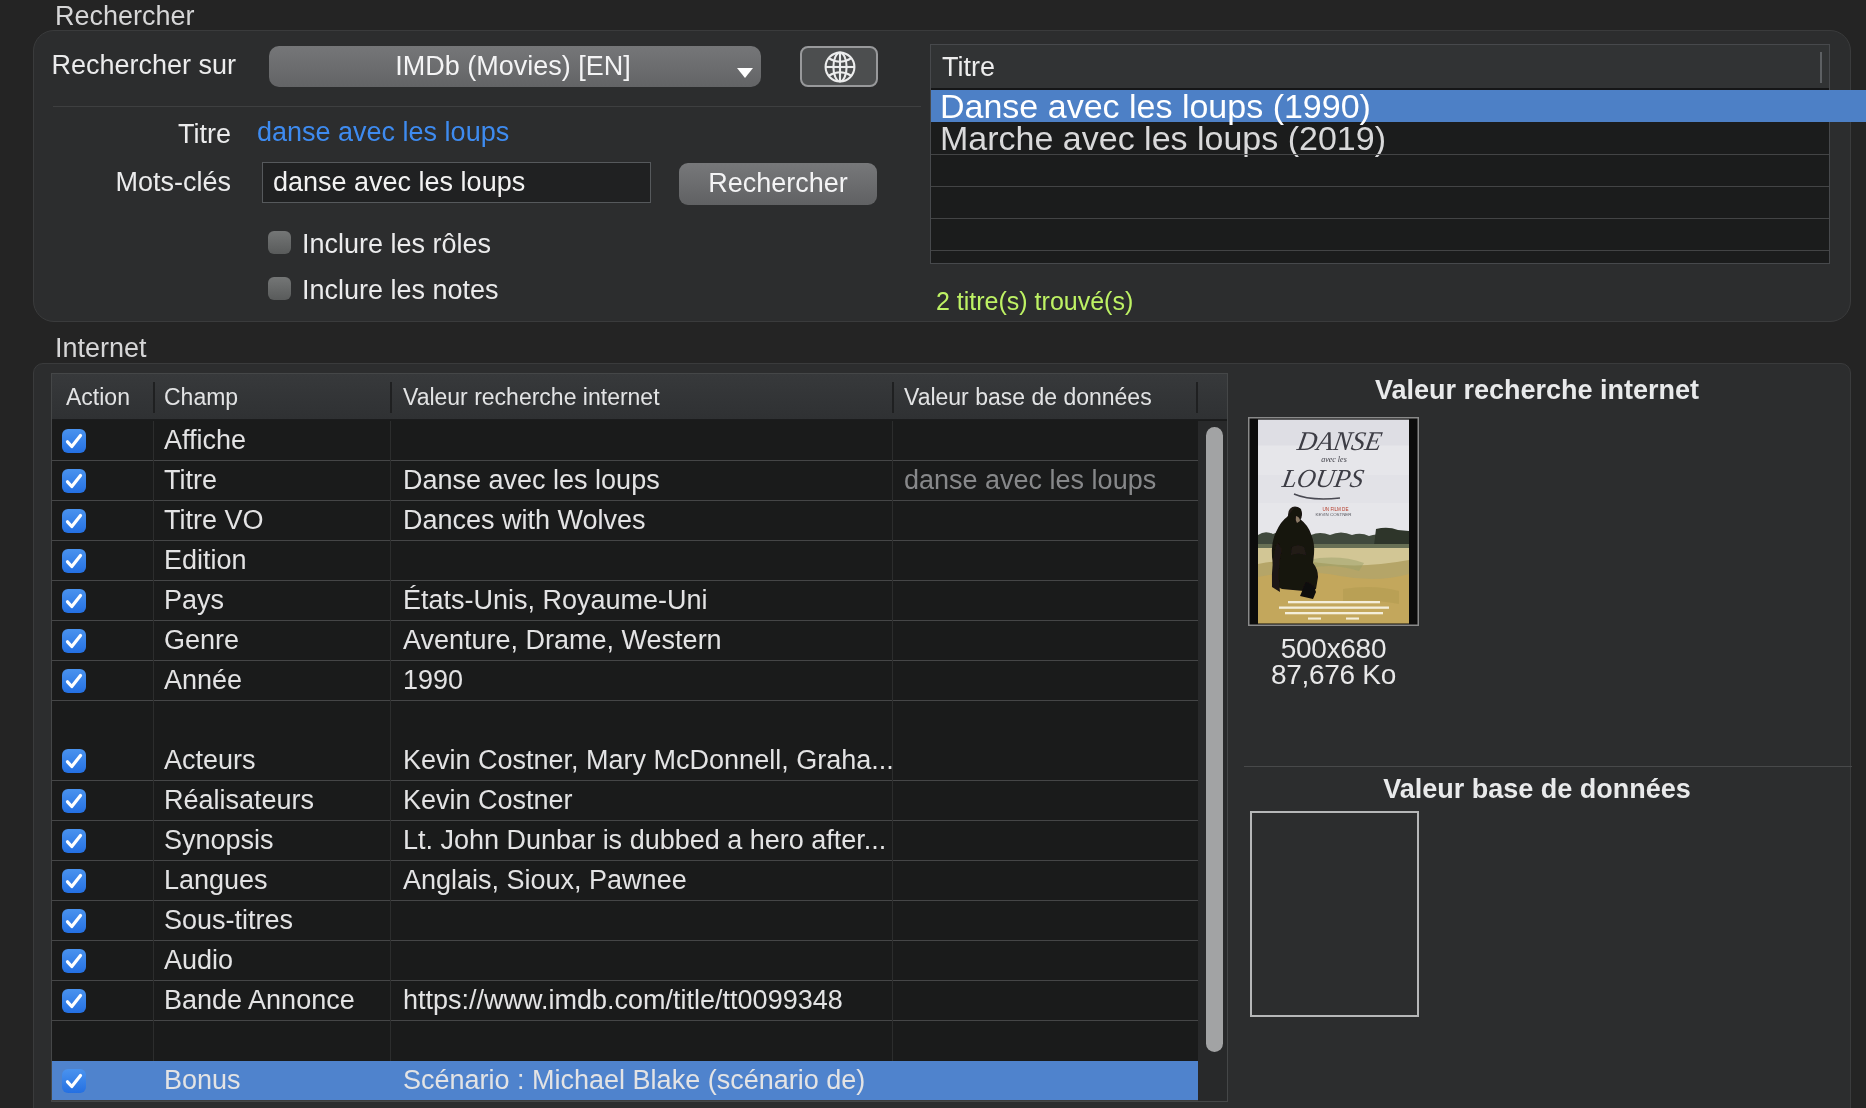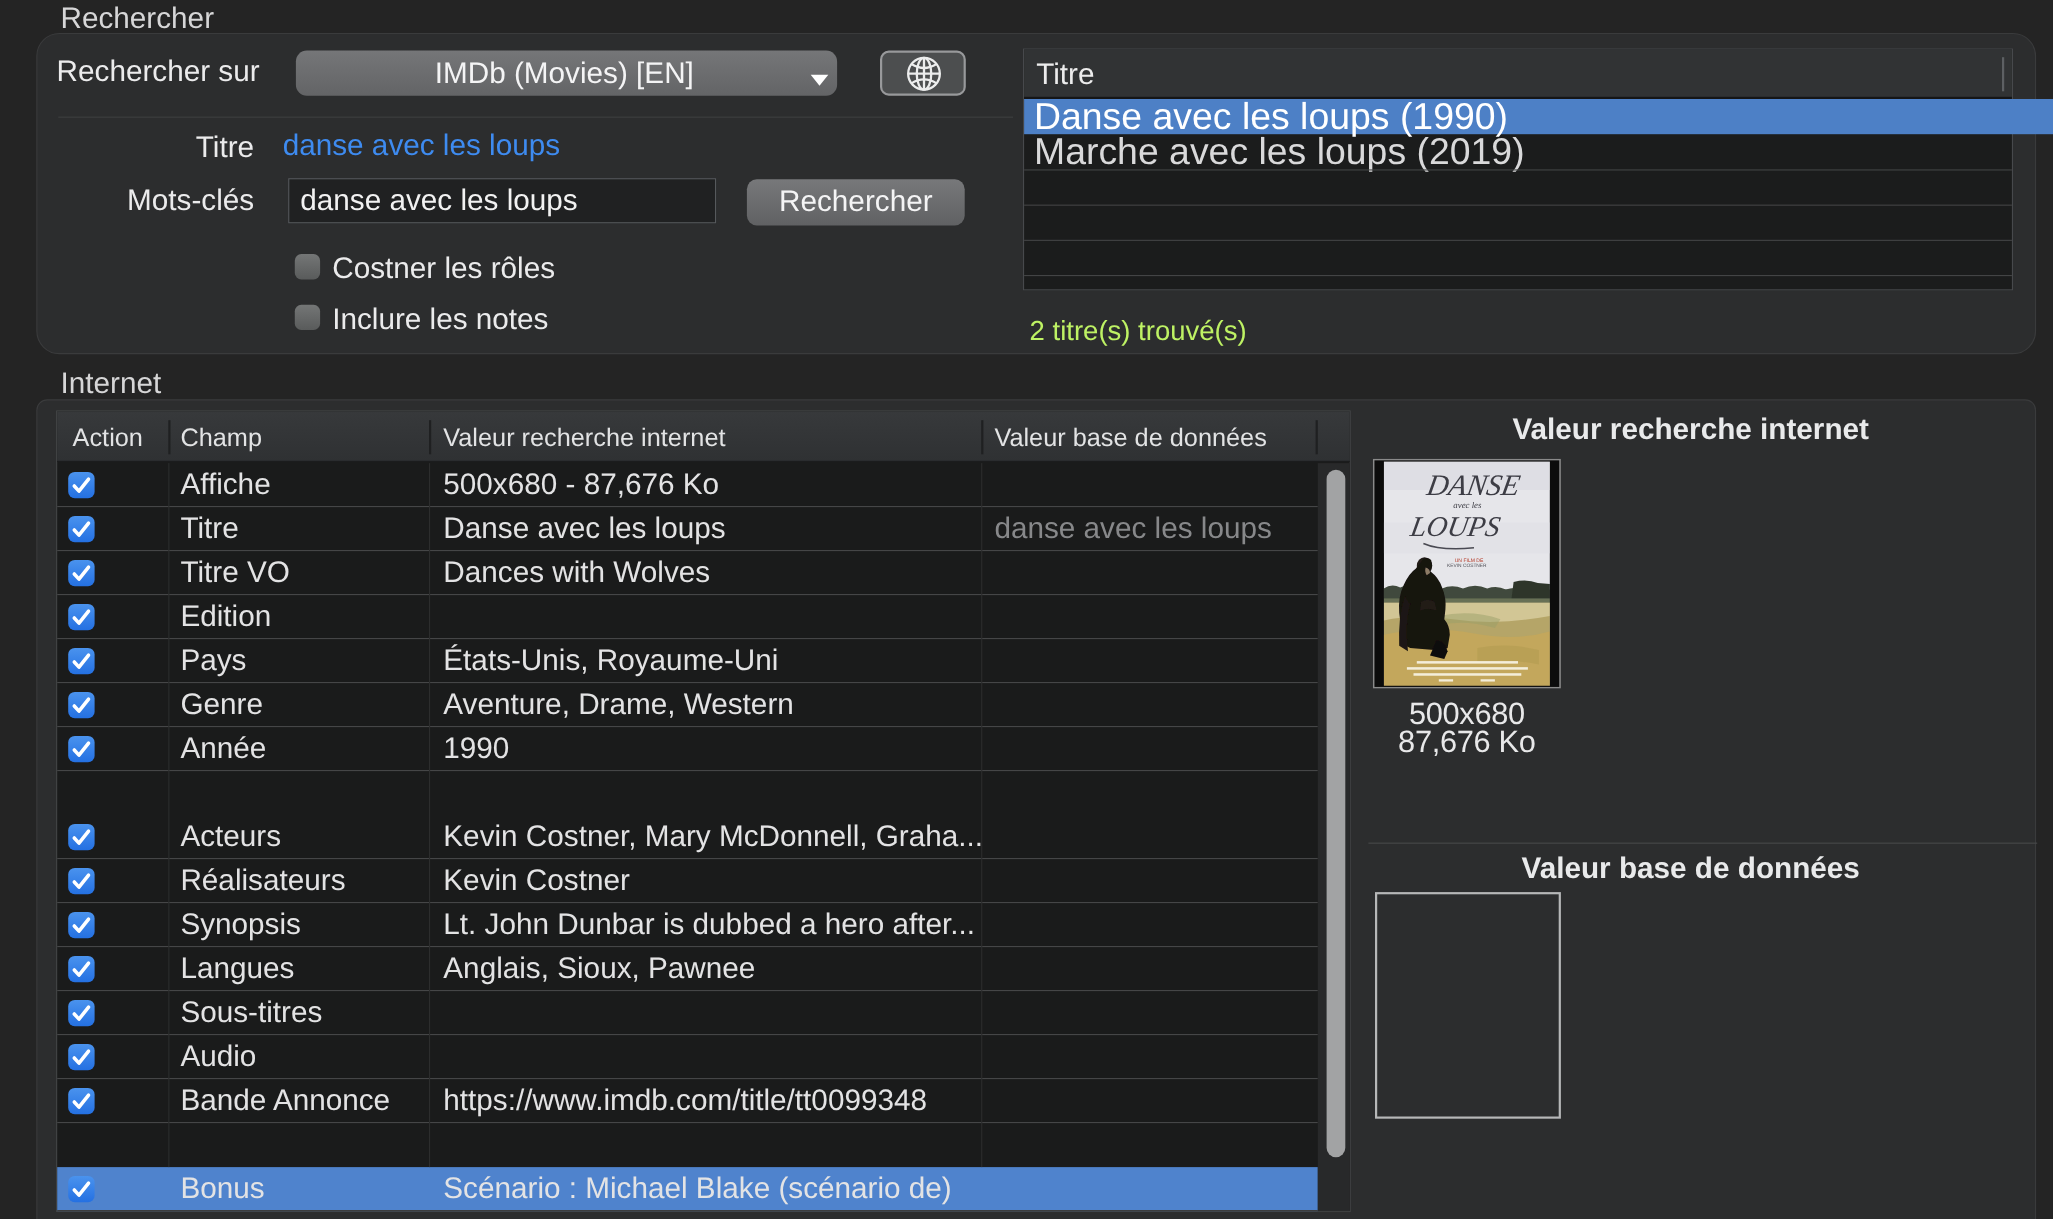--- a/index.html
+++ b/index.html
@@ -95,21 +95,21 @@
 </g>
 </svg>
     </div>
   <div id="sep1"></div>
   <div class="lbl" style="left:0; top:89px; width:197px;">Titre</div>
   <div class="abs link" style="left:223px; top:87px; font-size:27px; line-height:28px;">danse avec les loups</div>
   <div class="lbl" style="left:0; top:137px; width:197px;">Mots-clés</div>
   <div id="kwinput">danse avec les loups</div>
   <div id="searchbtn">Rechercher</div>
   <div class="ucb" style="left:234px; top:200px;"></div>
-  <div class="cblbl" style="top:199px;">Costner les rôles</div>
+  <div class="cblbl" style="top:199px;">Inclure les rôles</div>
   <div class="ucb" style="left:234px; top:246px;"></div>
   <div class="cblbl" style="top:245px;">Inclure les notes</div>
 
   <div id="table1">
     <div id="t1head"><span>Titre</span><div class="tick"></div></div>
     <div class="t1row" style="top:45px; background:#4d80c6; color:#ffffff;"><span>Danse avec les loups (1990)</span></div>
     <div class="t1row" style="top:77px;"><span>Marche avec les loups (2019)</span></div>
     <div class="t1line" style="top:109px;"></div>
     <div class="t1line" style="top:141px;"></div>
     <div class="t1line" style="top:173px;"></div>
@@ -132,21 +132,20 @@
       <div class="vtick" style="left:840px;"></div>
       <div class="vtick" style="left:1144px;"></div>
     </div>
 <div class="trow" style="top:47px">
         <div class="cb">
           <svg class="ck" viewBox="0 0 24 24">
             <path d="M5.5 12.8l4.3 4.7 8.7-11" stroke="#fff" stroke-width="3.2" fill="none" stroke-linecap="round" stroke-linejoin="round"></path>
           </svg>
         </div>
         <span class="champ">Affiche</span>
-        <span class="val">500x680 - 87,676 Ko</span>
       </div>
 <div class="trow" style="top:87px">
         <div class="cb">
           <svg class="ck" viewBox="0 0 24 24">
             <path d="M5.5 12.8l4.3 4.7 8.7-11" stroke="#fff" stroke-width="3.2" fill="none" stroke-linecap="round" stroke-linejoin="round"></path>
           </svg>
         </div>
         <span class="champ">Titre</span>
         <span class="val">Danse avec les loups</span>
         <span class="dbv">danse avec les loups</span>

